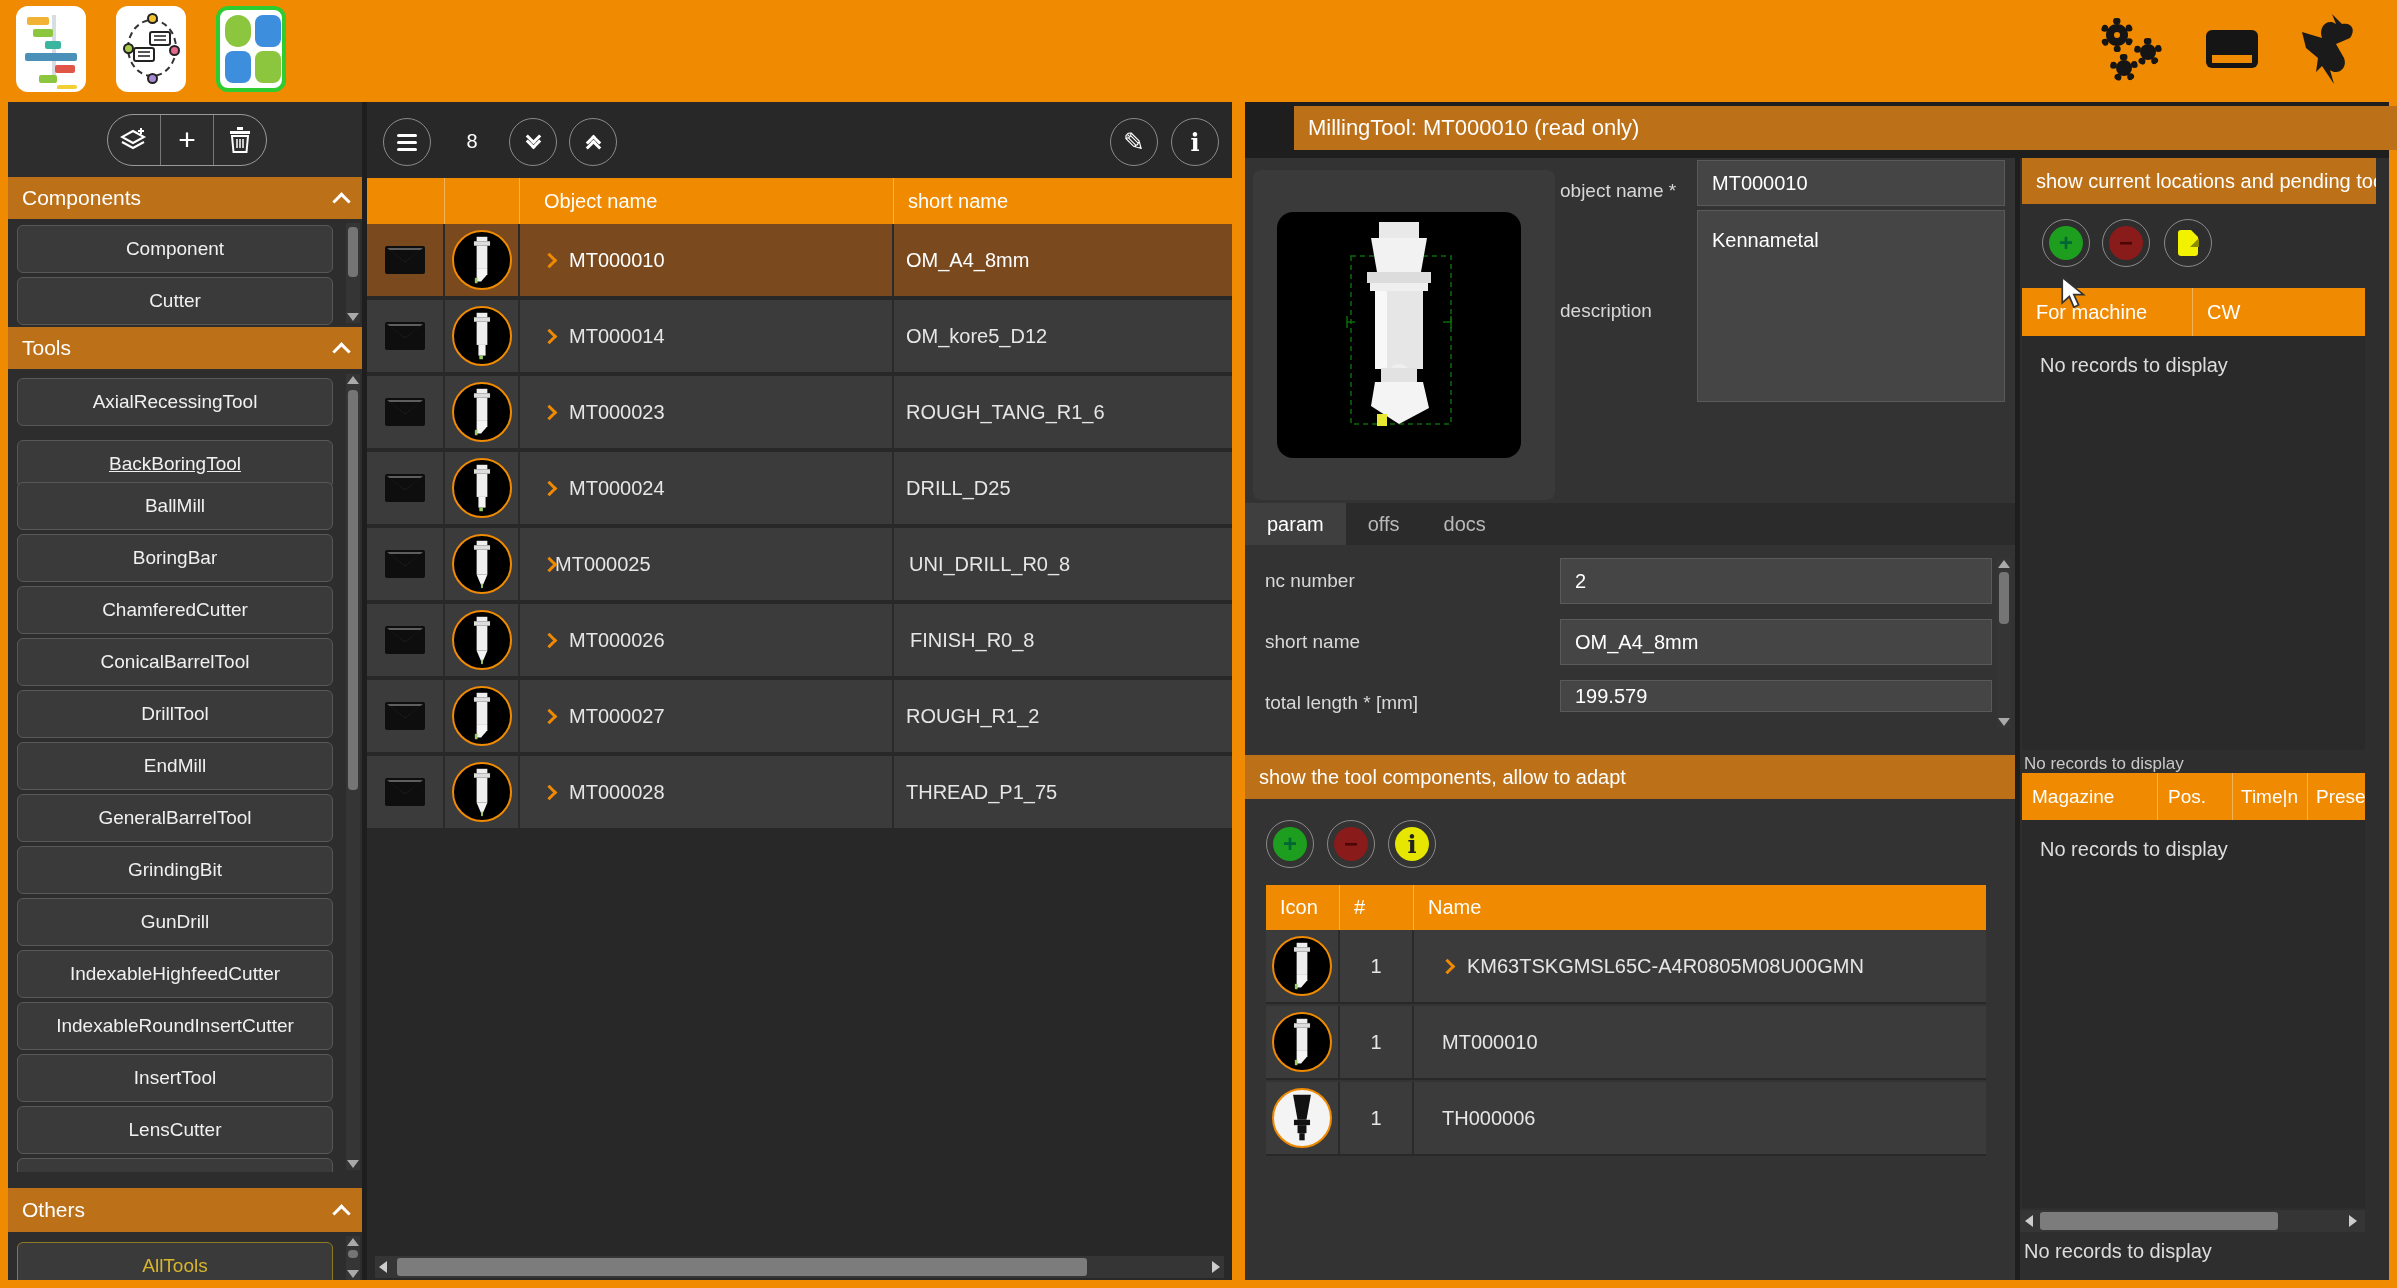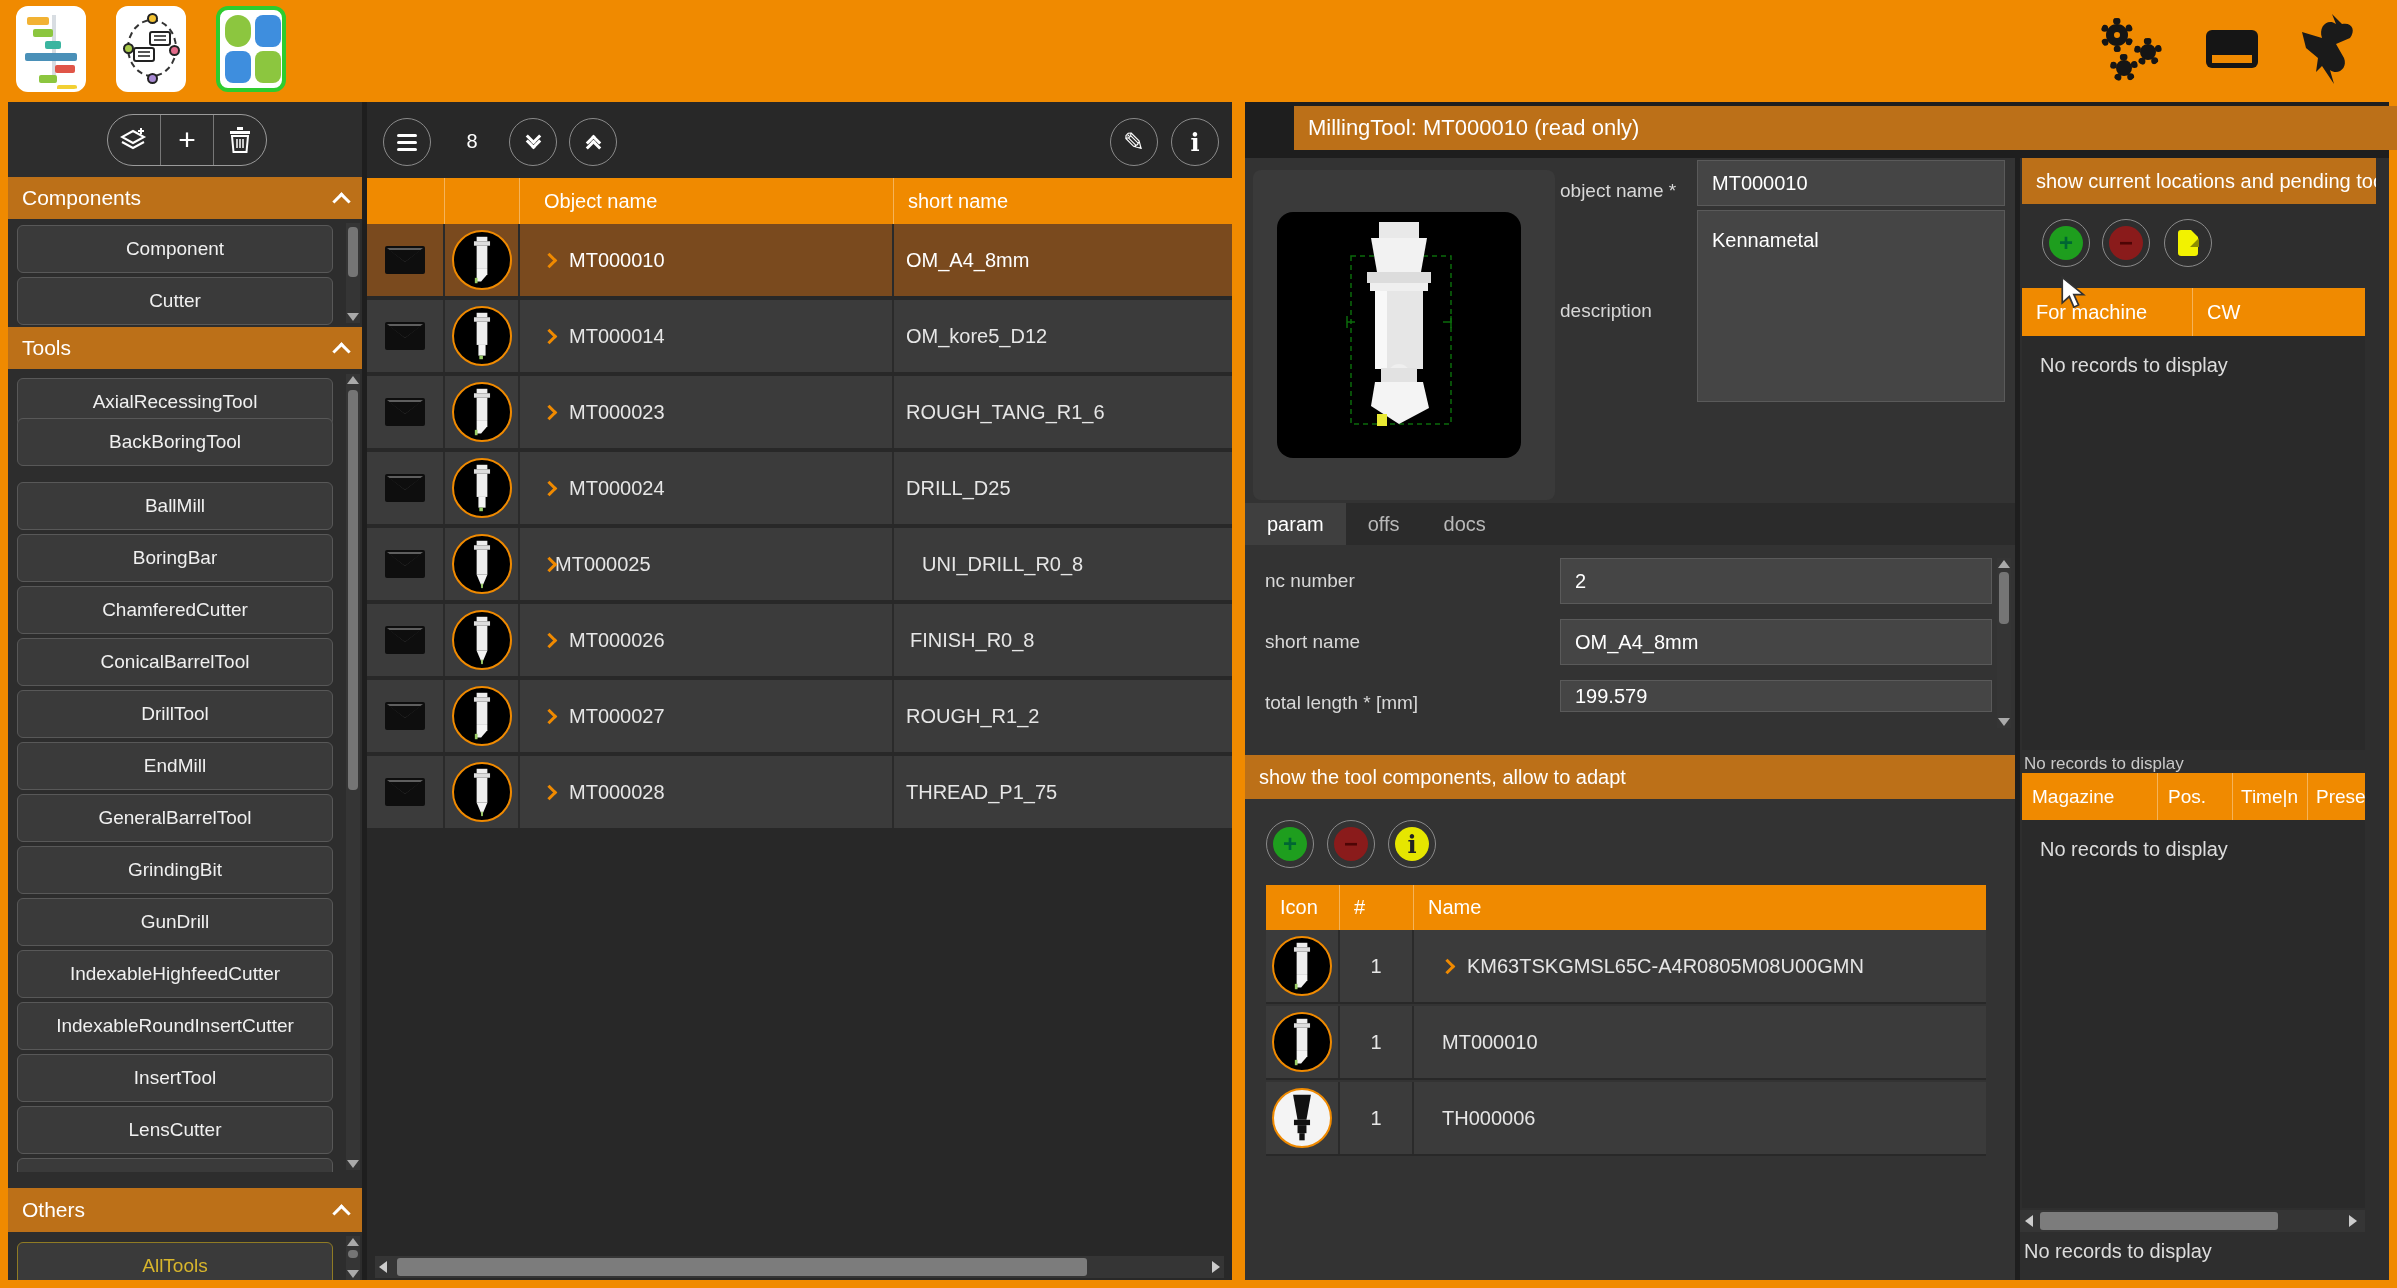--- a/index.html
+++ b/index.html
@@ -164,21 +164,21 @@
       <div class="thumb" style="top:4px;height:50px"></div>
         <div class="arr down" style="bottom:2px"></div>
     </div>
 
     <div class="orange-hdr" style="left:0;top:225px;width:354px;height:42px">
       <span>Tools</span>
       <span class="chev-up"></span>
     </div>
     <div class="abs" style="left:0;top:270px;width:354px;height:800px;overflow:hidden" id="tools-list">
         <div class="s-item" style="top: 6px;">AxialRecessingTool</div>
-        <div class="s-item" style="top: 46px;">BackBoringTool</div>
+        <div class="s-item" style="top: 68px; text-decoration: underline;">BackBoringTool</div>
         <div class="s-item" style="top: 110px;">BallMill</div>
         <div class="s-item" style="top: 162px;">BoringBar</div>
         <div class="s-item" style="top: 214px;">ChamferedCutter</div>
         <div class="s-item" style="top: 266px;">ConicalBarrelTool</div>
         <div class="s-item" style="top: 318px;">DrillTool</div>
         <div class="s-item" style="top: 370px;">EndMill</div>
         <div class="s-item" style="top: 422px;">GeneralBarrelTool</div>
         <div class="s-item" style="top: 474px;">GrindingBit</div>
         <div class="s-item" style="top: 526px;">GunDrill</div>
         <div class="s-item" style="top: 578px;">IndexableHighfeedCutter</div>
@@ -350,21 +350,21 @@
                 <rect x="16" y="12" width="12" height="28" fill="#eee"></rect>
                 <polygon points="16,40 28,40 22,54" fill="#f4f4f4"></polygon>
                 <rect x="21" y="50" width="2" height="5" fill="#9c6"></rect>
               </svg>
             </div>
           </div>
           <div class="tcell" style="width: 374px; padding-left: 24px; ">
             <span class="rchev" style="transform: rotate(45deg);"></span>
             <span>MT000025</span>
           </div>
-          <div class="tcell" style="width: 338px; padding-left: 28px; border-right: none;">
+          <div class="tcell" style="width: 338px; padding-left: 15px; border-right: none;">
             <span>UNI_DRILL_R0_8</span>
           </div>
         </div>
         <div class="trow" style="top: 380px;">
           <div class="tcell" style="width: 78px; justify-content: center;">
             <div class="envel"></div>
           </div>
           <div class="tcell" style="width: 75px; justify-content: center;">
             <div class="toolcirc">
               <svg width="44" height="50" viewBox="0 0 44 56">

